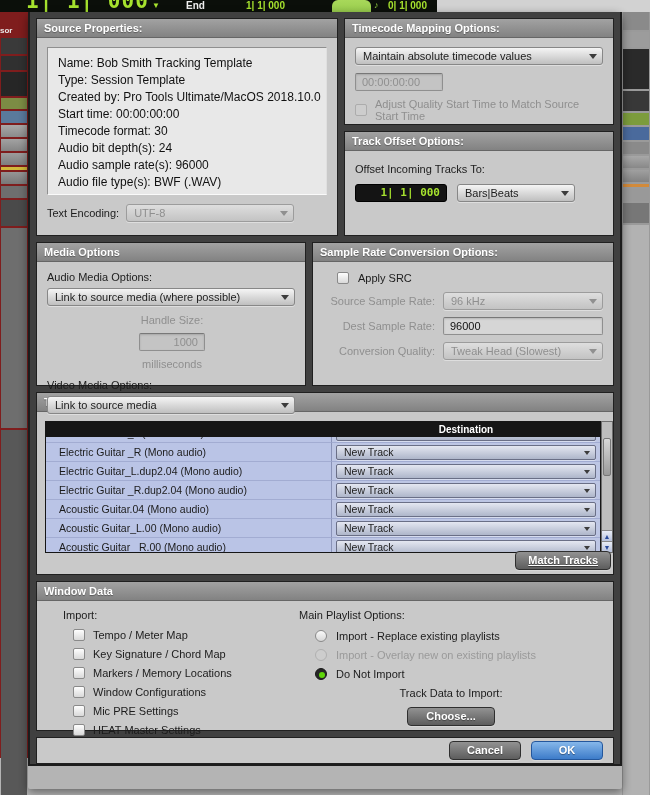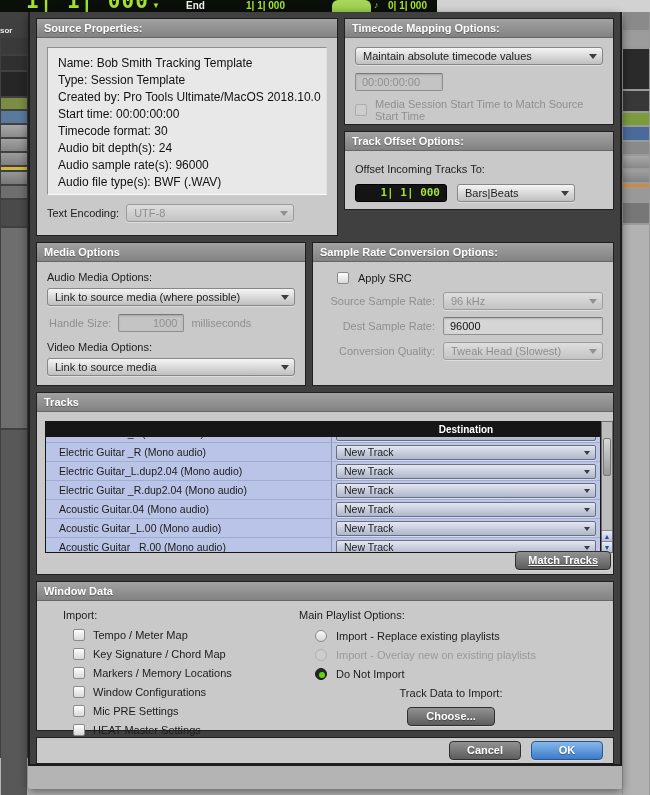--- a/index.html
+++ b/index.html
@@ -11,21 +11,21 @@
   .big-counter { position:absolute; left:26px; top:-11px; font:bold 21px "DejaVu Sans Mono", monospace; color:#a6e22e; letter-spacing:1px; }
   .t-tri { position:absolute; left:152px; top:1px; color:#a6e22e; font-size:8px; }
   .end-label { position:absolute; left:186px; top:0; color:#f0f0f0; font-weight:bold; font-size:10px; }
   .end-value { position:absolute; left:246px; top:0; color:#a6e22e; font-weight:bold; font-size:10px; }
   .grid-pill { position:absolute; left:332px; top:0; background:linear-gradient(#a8d85a,#6fae2a); color:#0c2405; font-weight:bold; font-size:11px; padding:16px 8px; border-radius:6px; line-height:11px; }
   .t-note { position:absolute; left:374px; top:0; color:#8cc63f; font-size:9px; }
   .grid-value { position:absolute; left:388px; top:0; color:#a6e22e; font-weight:bold; font-size:10px; }
   .top-right-fill { position:absolute; left:437px; top:0; width:213px; height:12px; background:#d2d2d2; z-index:1; }
 
   .side-strip { position:absolute; z-index:0; }
-  .left-strip { left:0; top:12px; width:28px; height:746px; background:#404040; }
+  .left-strip { left:0; top:12px; width:28px; height:746px; background:#7f1d1d; }
   .right-strip { left:622px; top:0; width:28px; height:795px; background:#9a9a9a; }
   .blk { position:absolute; left:1px; right:1px; }
   .strip-label { position:absolute; left:0; top:14px; color:#e8e8e8; font-size:8px; font-weight:bold; }
 
   
   .dialog { position:absolute; left:28px; top:12px; width:594px; height:777px; z-index:2; border-radius:7px 7px 2px 2px; box-shadow:0 3px 10px rgba(0,0,0,.45); }
   .titlebar { height:22px; background:linear-gradient(#f3f3f3,#d7d7d7); border:1px solid #9f9f9f; border-bottom:1px solid #8d8d8d; border-radius:7px 7px 0 0; position:relative; }
   .win-btn { position:absolute; top:5px; width:11px; height:11px; border-radius:50%; background:#d6d6d6; border:1px solid #b2b2b2; }
   .win-btn.b1 { left:11px; } .win-btn.b2 { left:29px; }
   .title { text-align:center; line-height:21px; font-size:13px; color:#3a3a3a; }
@@ -64,35 +64,35 @@
   .lcd { width:92px; height:18px; background:#141414; border:1px solid #000; border-radius:3px; color:#a6e22e; font:bold 11px "DejaVu Sans Mono", monospace; text-align:right; line-height:16px; padding:0 6px; }
 
   
   .dark-btn { display:inline-block; background:linear-gradient(#929292,#5d5d5d); border:1px solid #2f2f2f; border-radius:4px; color:#fff; font-weight:bold; font-size:11px; line-height:15px; padding:1px 12px; text-shadow:0 1px 1px rgba(0,0,0,.4); box-shadow:0 1px 1px rgba(255,255,255,.3); }
   .blue-btn { background:linear-gradient(#86b7ea,#3d7cc9); border-color:#24579c; }
 
   
   .p-source { width:302px; height:218px; }
   .col-right { display:flex; flex-direction:column; gap:6px; flex:1; }
   .p-tmo { height:107px; }
-  .p-too { height:79px; }
+  .p-too { height:105px; }
   .info-box { height:148px; background:#e8e8e8; border:1px solid #8f8f8f; border-bottom-color:#fafafa; border-right-color:#e0e0e0; padding:7px 0 0 10px; font-size:12px; line-height:17px; color:#111; }
   .enc-row { display:flex; align-items:center; gap:7px; margin-top:9px; }
   .enc-row .dd { width:168px; }
 
   .p-tmo .dd { width:100%; margin-bottom:8px; }
   .tc-field { width:88px; margin-bottom:9px; }
 
   .p-too .panel-body { padding-top:12px; }
   .offset-row { display:flex; align-items:center; gap:10px; margin-top:9px; }
   .offset-row .dd { width:118px; }
 
   .p-media { width:302px; height:144px; }
   .p-media .dd { width:100%; }
-  .handle-row { display:flex; align-items:center; gap:7px; margin:8px 0 9px 2px; }
+  .handle-row { display:flex; align-items:center; gap:7px; margin:8px 0 9px 2px;flex-direction:column; }
   .handle-row .field { width:66px; text-align:right; }
   .media-lbl { margin-bottom:5px; }
 
   .p-src { flex:1; height:144px; }
   .src-grid { display:grid; grid-template-columns:112px 1fr; gap:7px 8px; align-items:center; }
   .src-grid .glbl { text-align:right; }
   .src-grid .dd, .src-grid .field { width:160px; }
   .apply-row { display:flex; align-items:center; gap:9px; margin:1px 0 8px 14px; }
 
   .p-tracks { height:183px; }
@@ -209,21 +209,21 @@
         <div class="panel p-tmo">
           <div class="panel-header">Timecode Mapping Options:</div>
           <div class="panel-body">
             <div class="dd">
               <span>Maintain absolute timecode values</span>
               <span class="caret"></span>
             </div>
             <div class="field tc-field">00:00:00:00</div>
             <div class="ck-row">
               <span class="cb disabled"></span>
-              <span class="lbl-dis">Media Session Start Time to Match Source Start Time</span>
+              <span class="lbl-dis">Adjust Quality Start Time to Match Source Start Time</span>
             </div>
           </div>
         </div>
 
         <div class="panel p-too">
           <div class="panel-header">Track Offset Options:</div>
           <div class="panel-body">
             <span class="lbl">Offset Incoming Tracks To:</span>
             <div class="offset-row">
               <div class="lcd">1| 1| 000</div>

